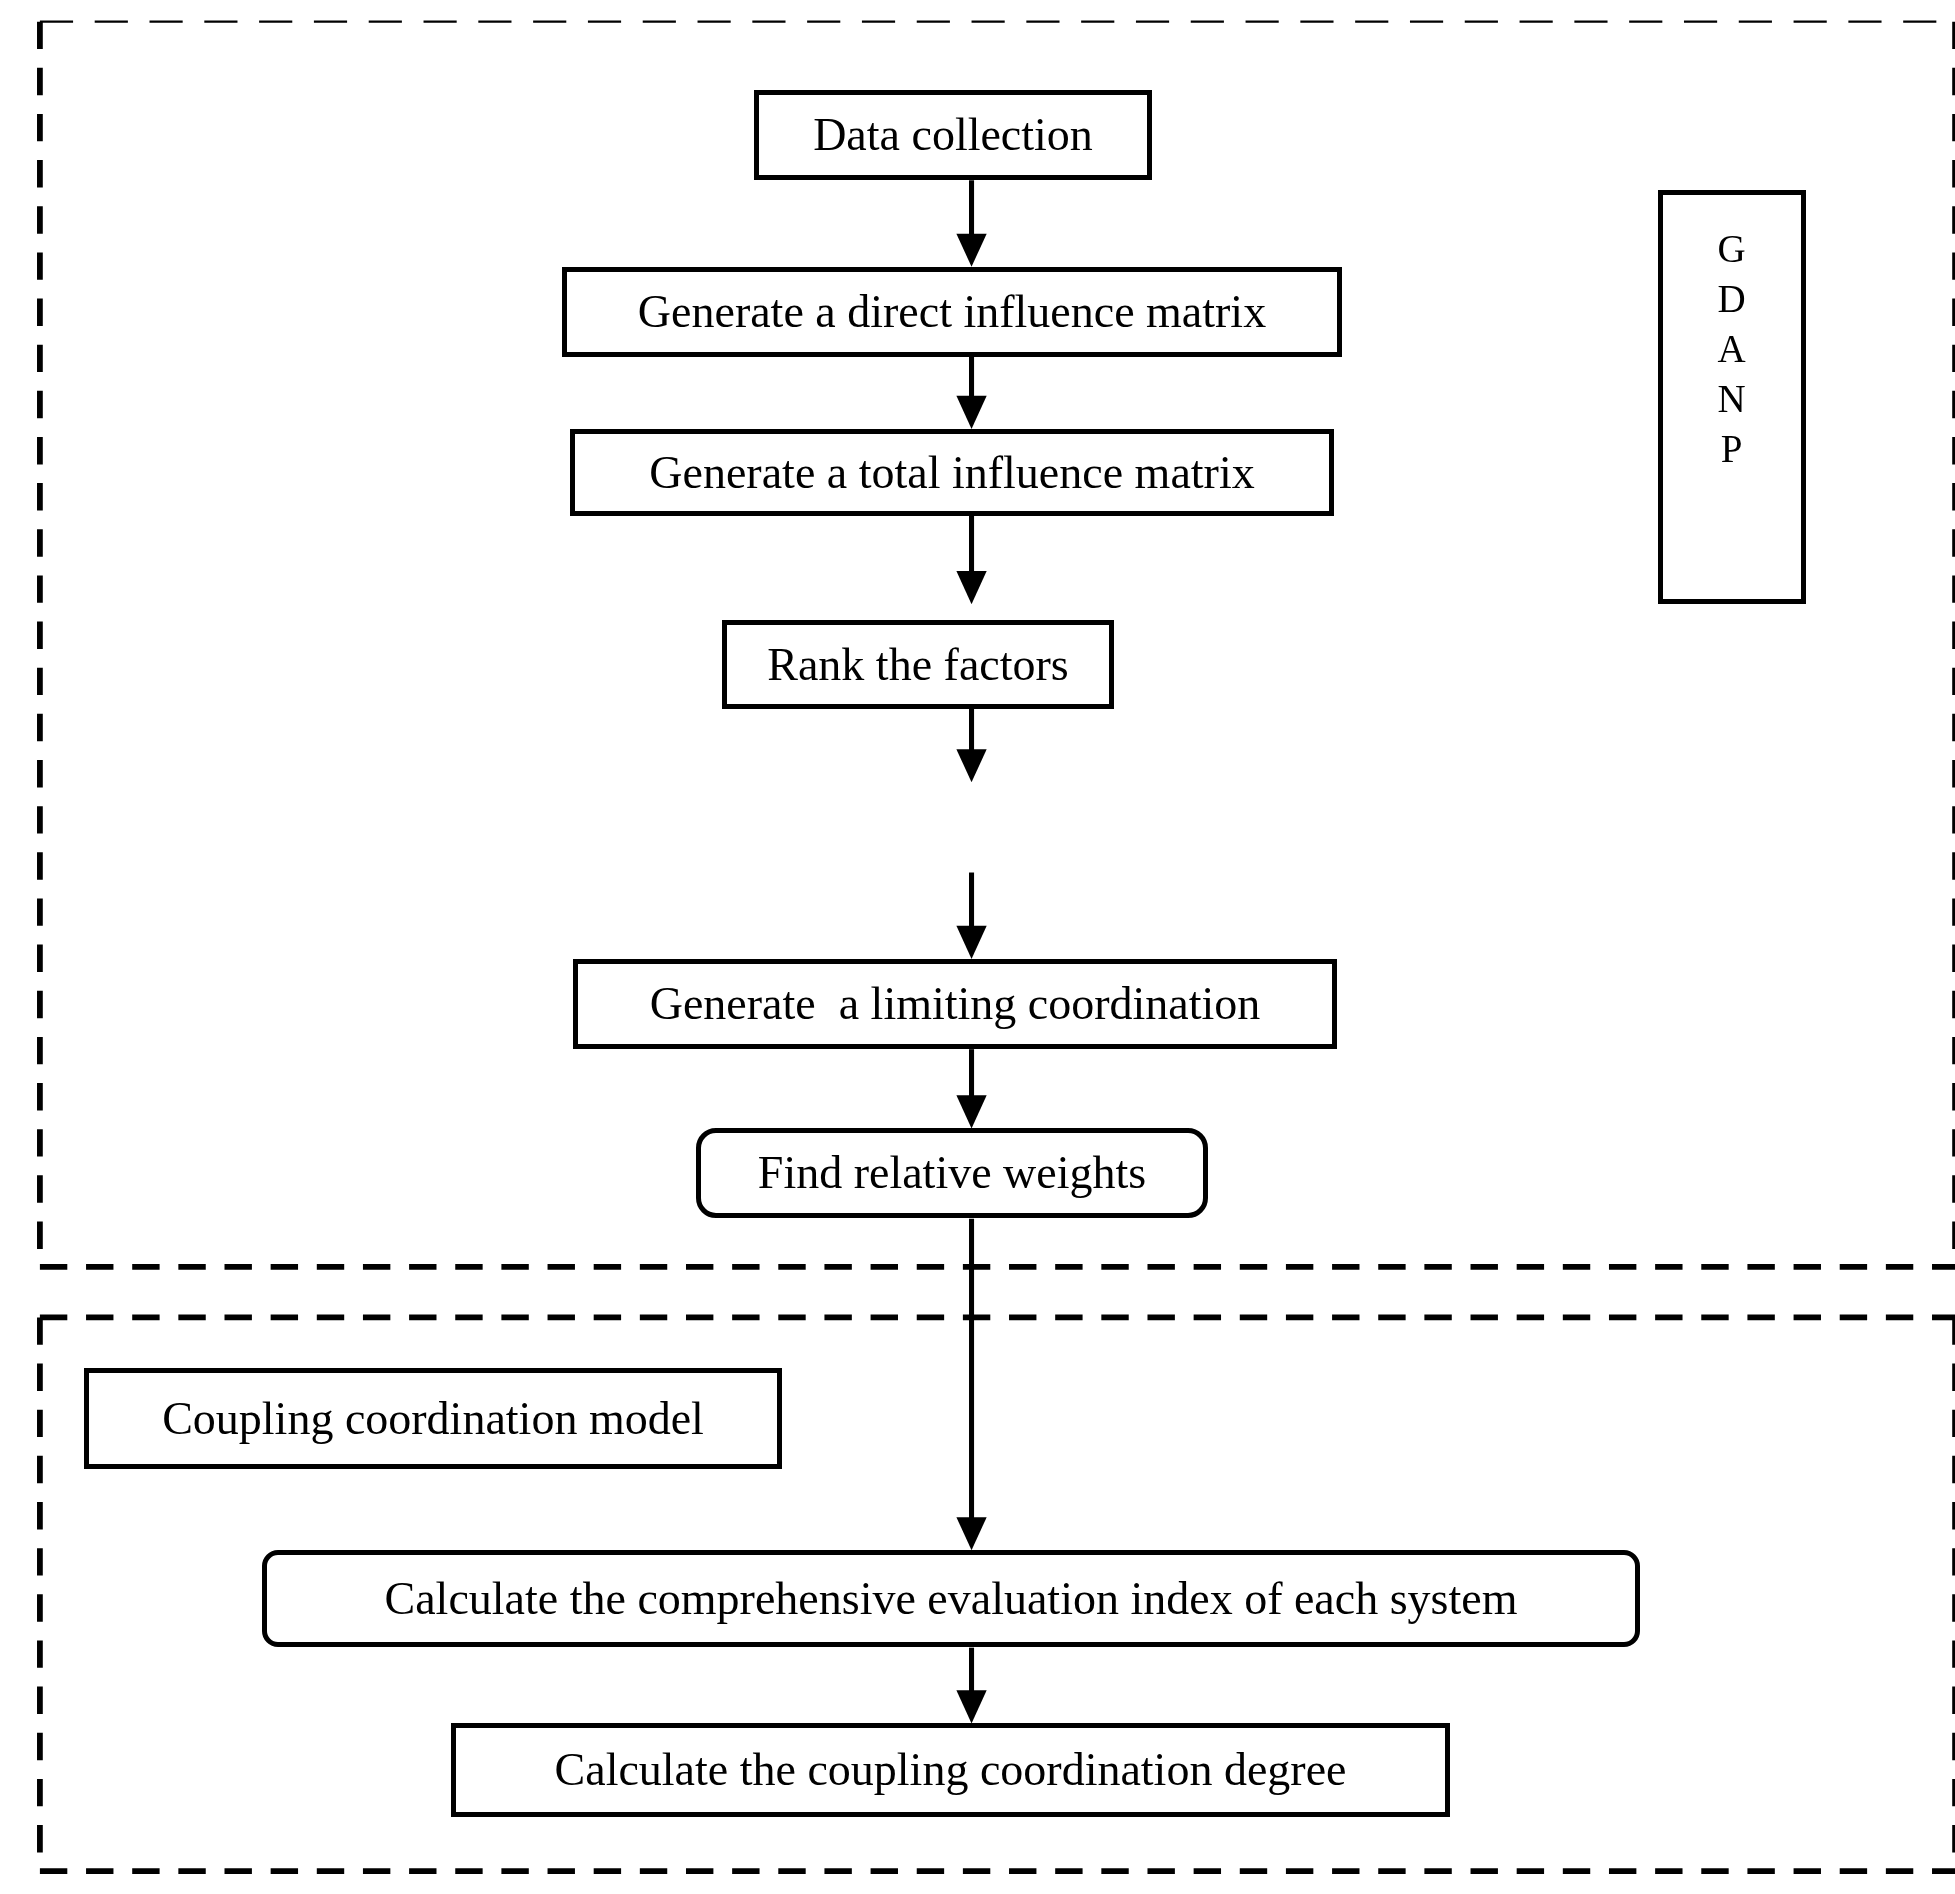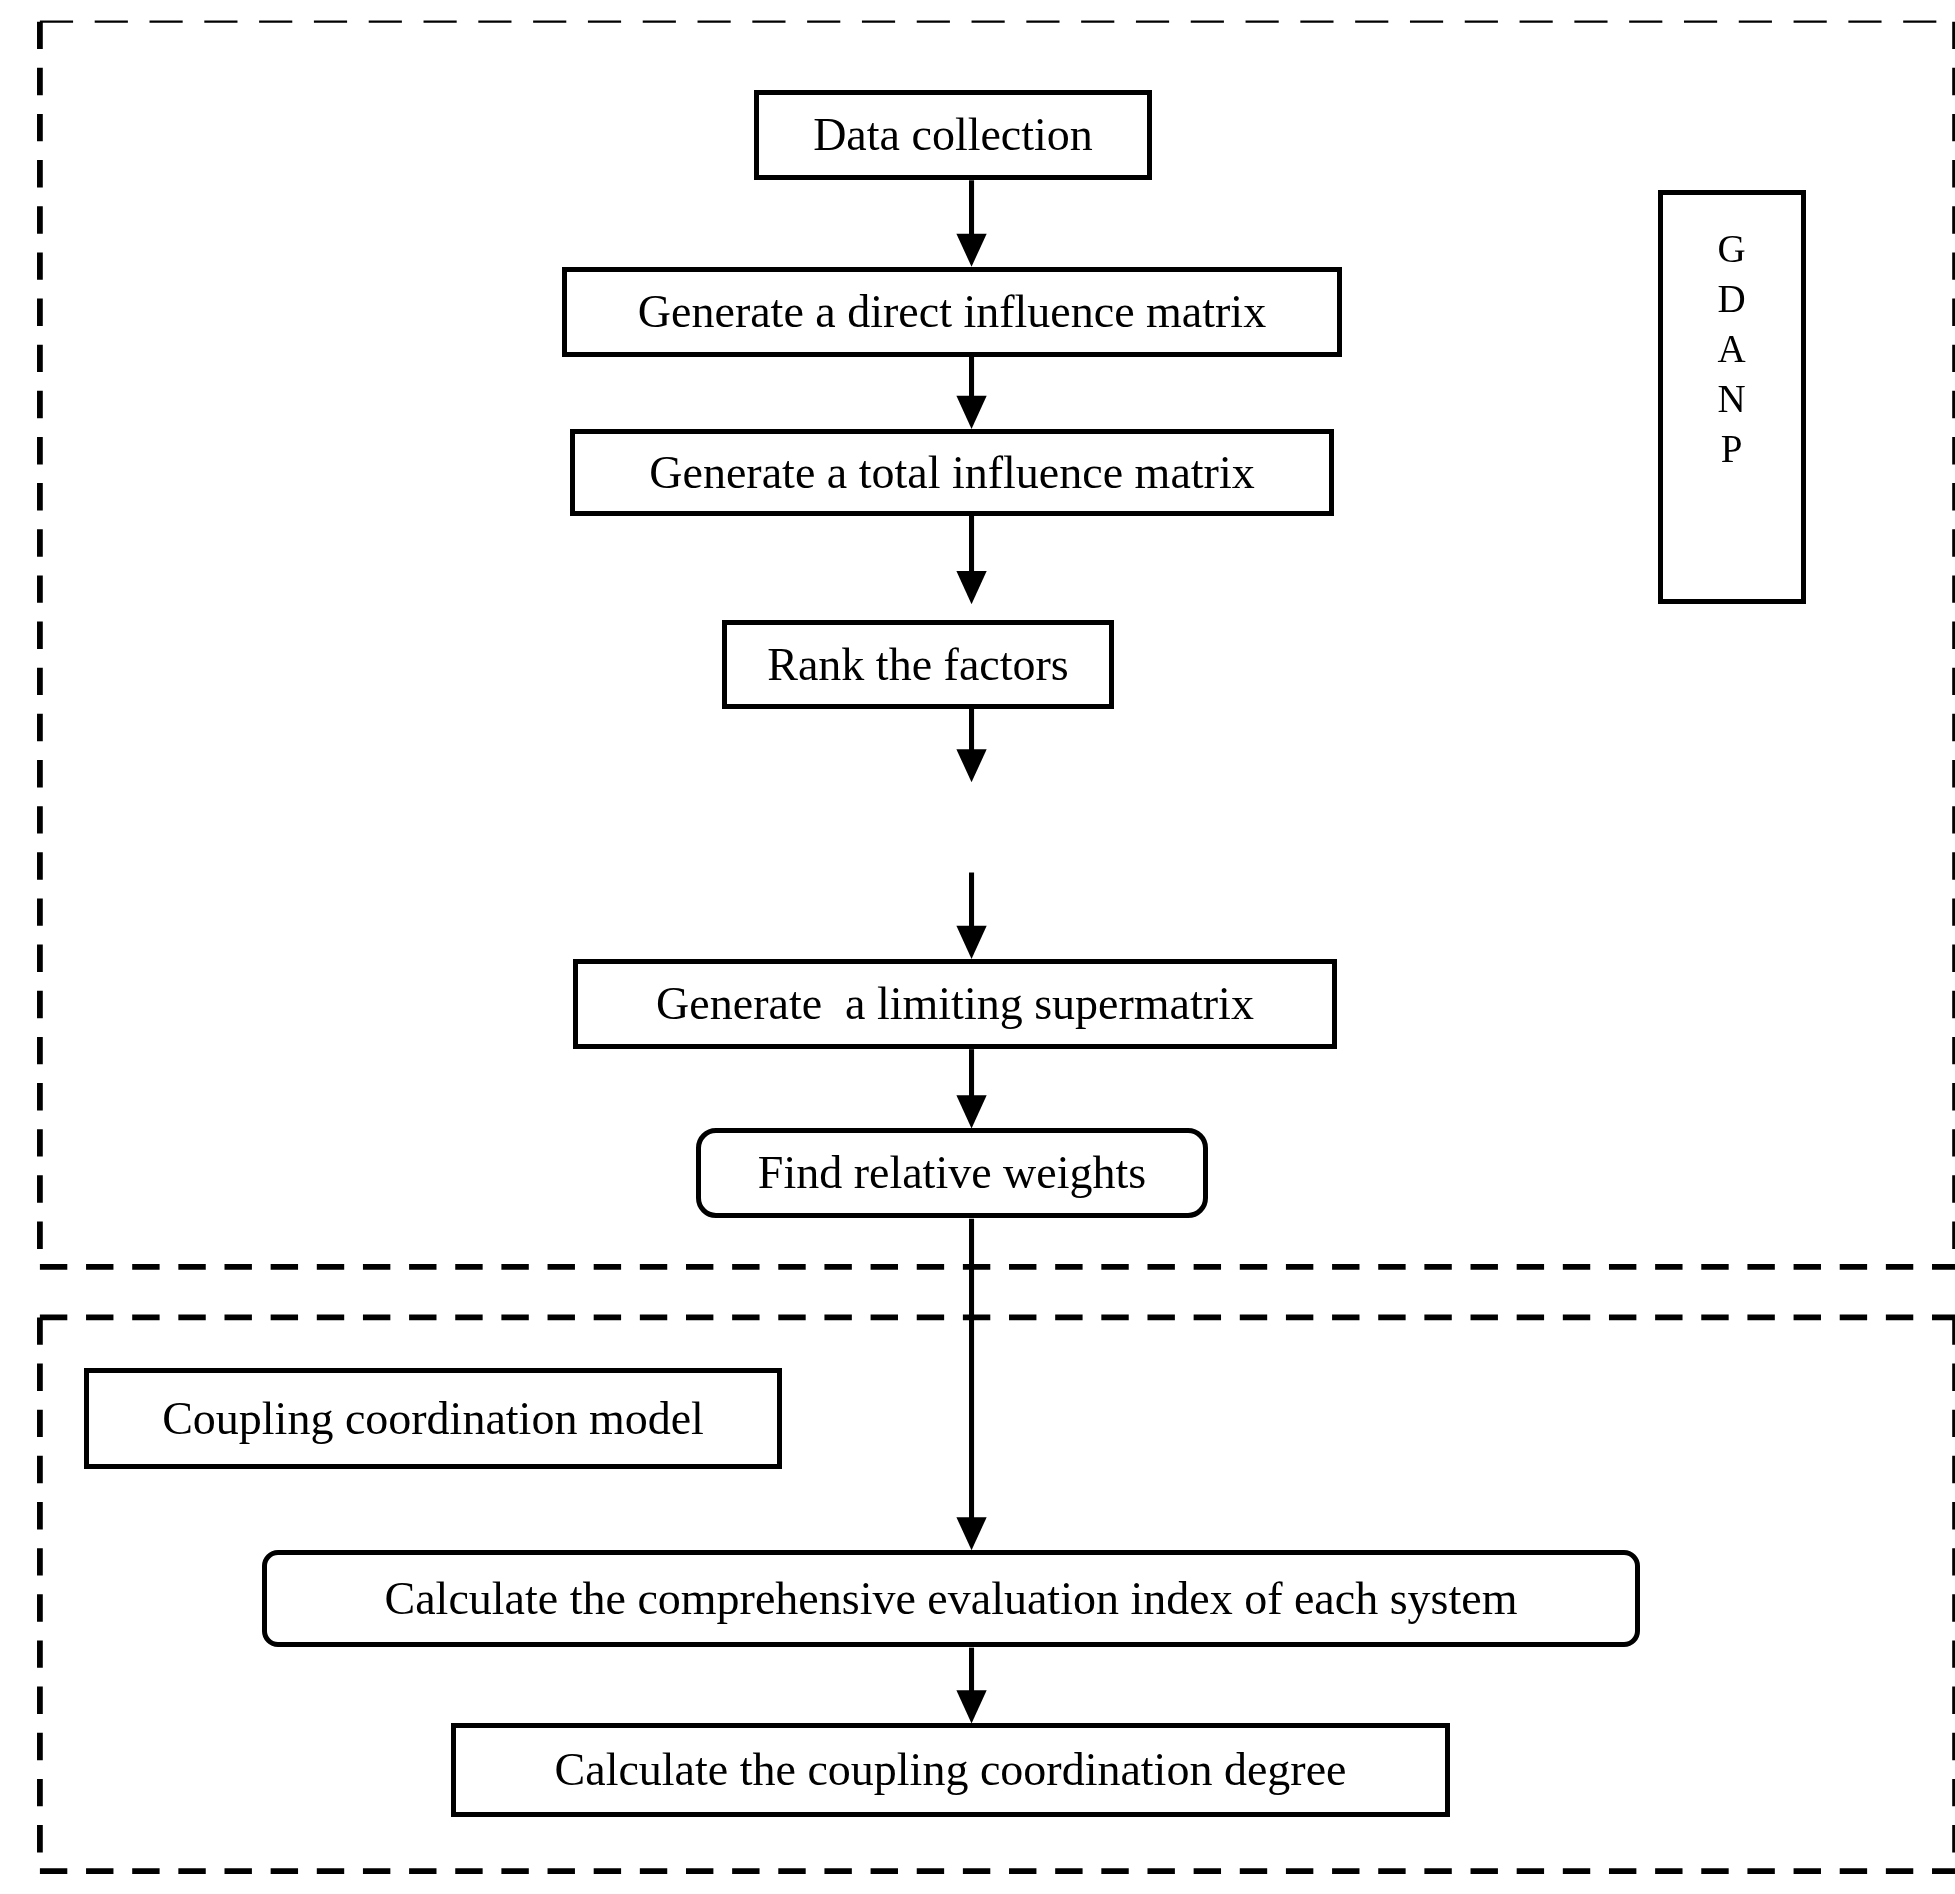--- a/index.html
+++ b/index.html
@@ -102,21 +102,21 @@
 
   <div class="fbox" style="left:754px; top:90px; width:398px; height:90px;">Data collection</div>
 
   <div class="fbox" style="left:562px; top:267px; width:780px; height:90px;">Generate a direct influence matrix</div>
 
   <div class="fbox" style="left:570px; top:429px; width:764px; height:87px;">Generate a total influence matrix</div>
 
   <div class="fbox" style="left:722px; top:604px; width:392px; height:89px;margin-top:16px;">Rank the factors</div>
 
 
-  <div class="fbox" style="left:573px; top:959px; width:764px; height:90px;">Generate  a limiting supermatrix</div>
+  <div class="fbox" style="left:573px; top:959px; width:764px; height:90px;">Generate  a limiting coordination</div>
 
   <div class="fbox" style="left:696px; top:1128px; width:512px; height:90px;border-radius:20px;">Find relative weights</div>
 
   <div class="fbox gdanp-box" style="left:1658px; top:190px; width:148px; height:414px;">
     <span>G</span>
     <span>D</span>
     <span>A</span>
     <span>N</span>
     <span>P</span>
   </div>

